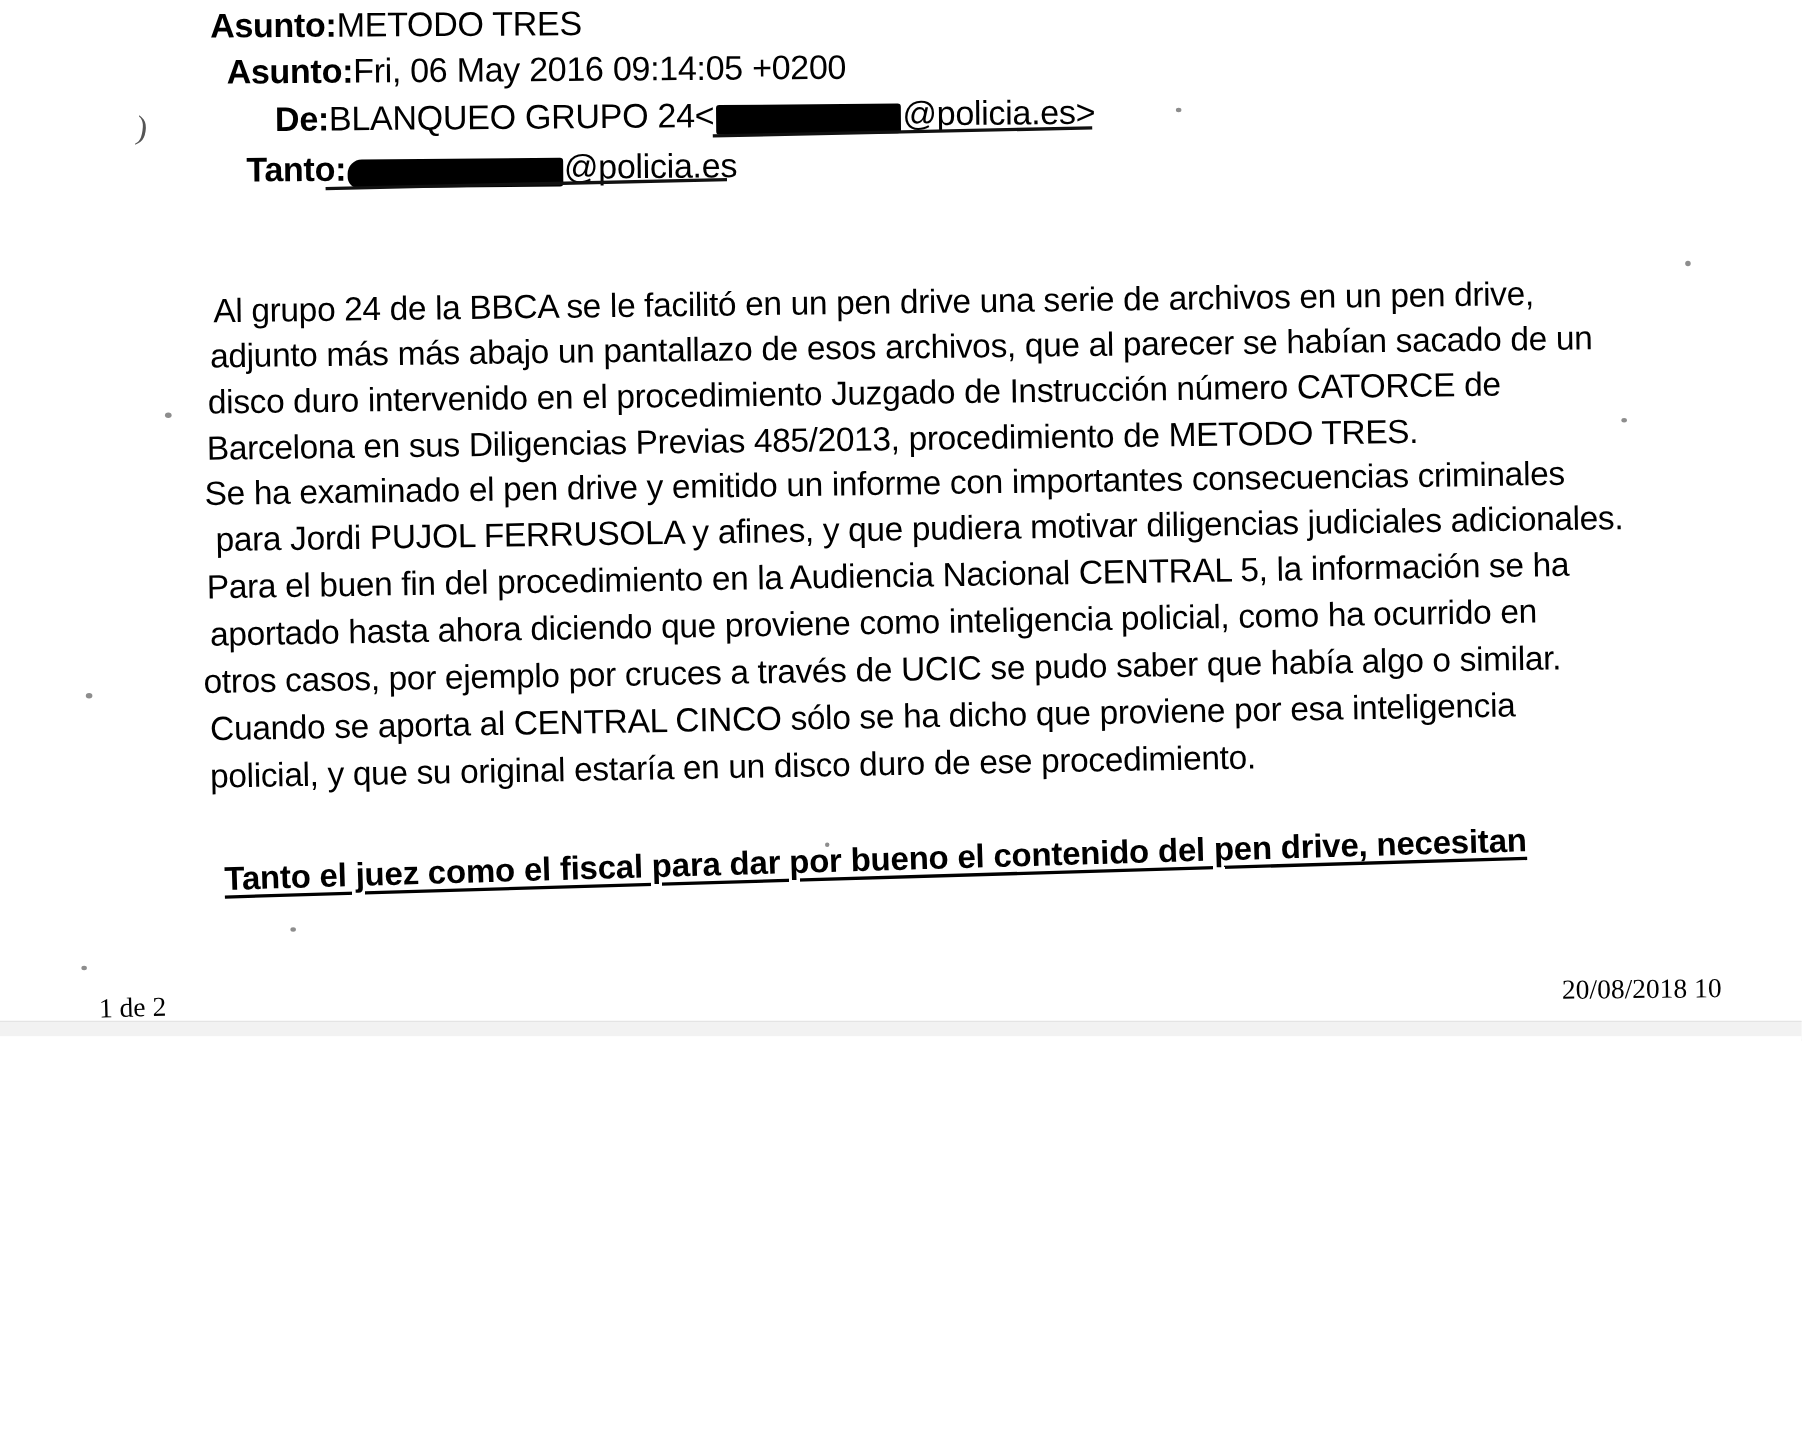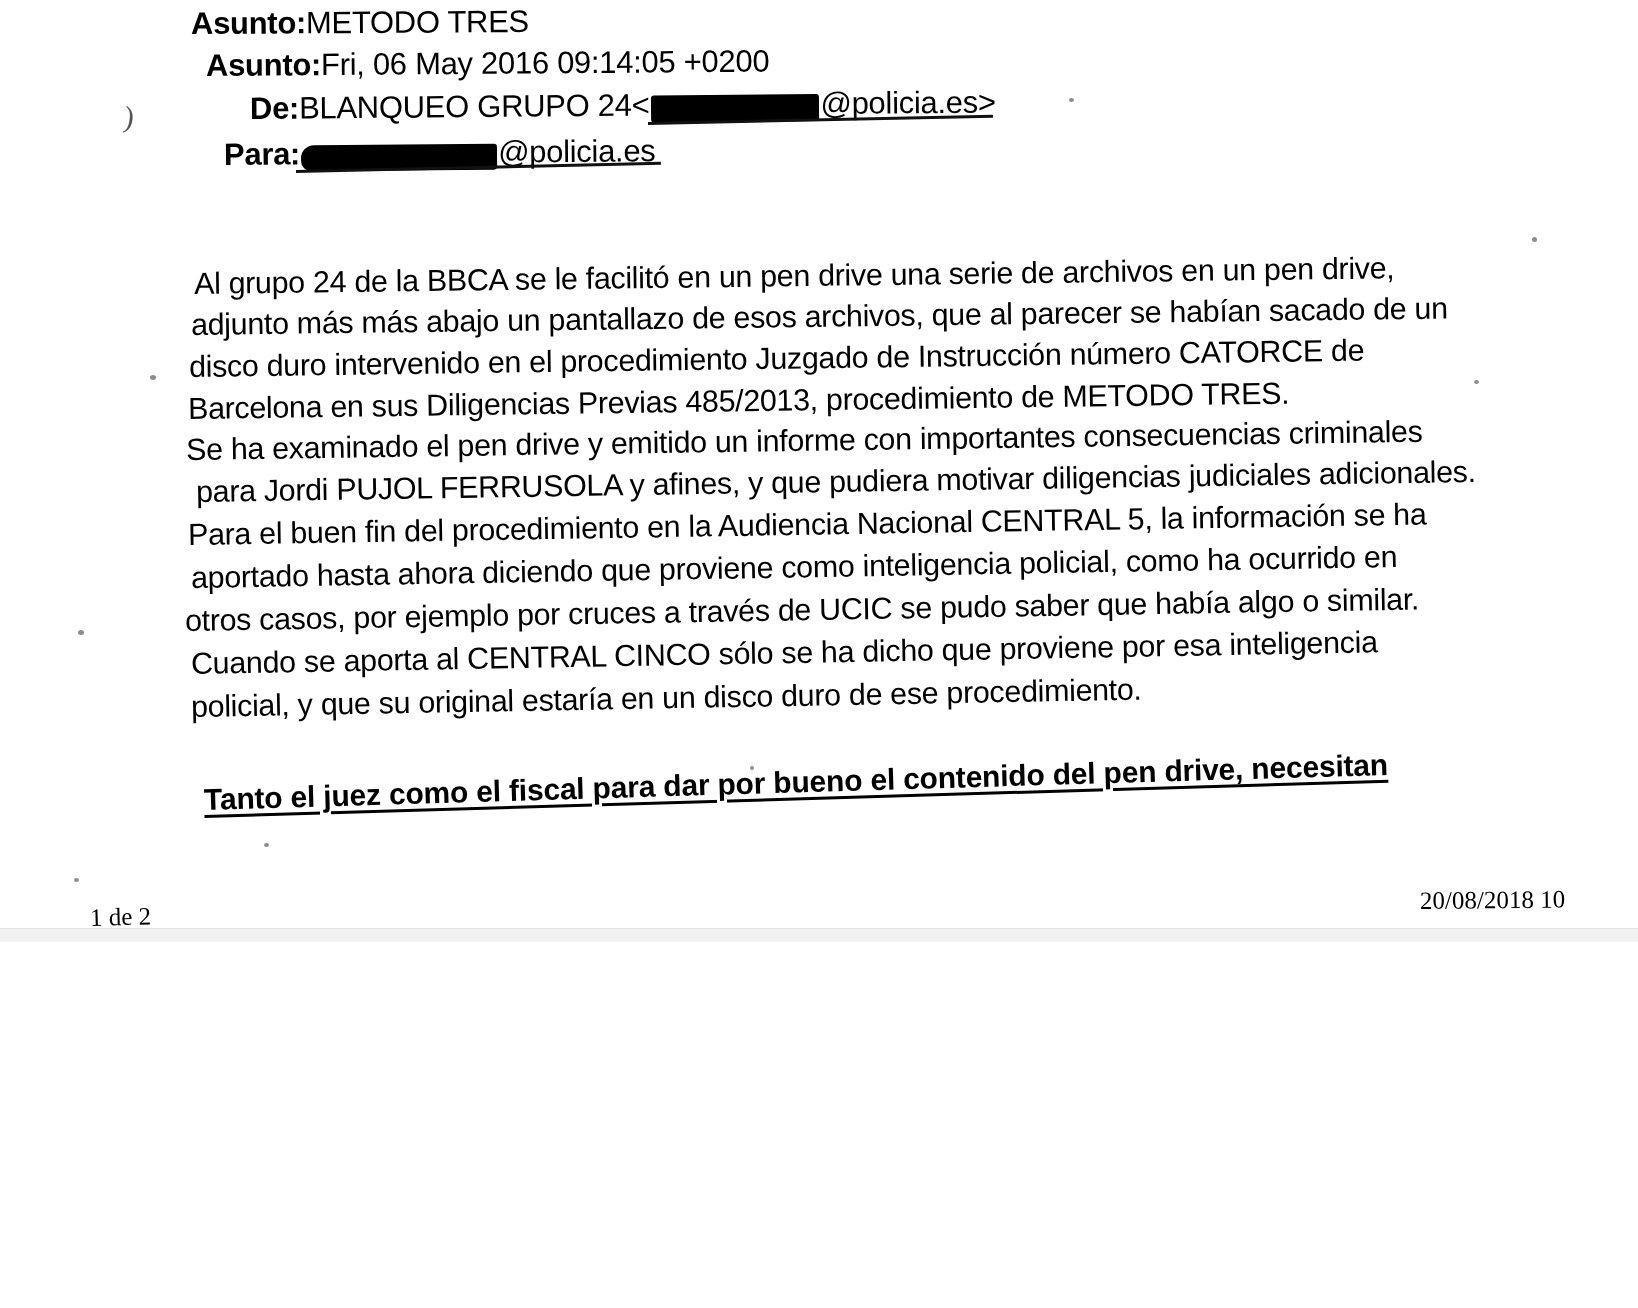--- a/index.html
+++ b/index.html
@@ -153,21 +153,21 @@
 
     <div class="hdr-row" id="hdr-fecha">
       <span class="lbl">Asunto:</span><span class="val">Fri, 06 May 2016 09:14:05 +0200</span>
     </div>
 
     <div class="hdr-row" id="hdr-de">
       <span class="lbl">De:</span><span class="val">BLANQUEO GRUPO 24</span><span class="val">&lt;</span><span class="redact" id="redact-de"></span><span class="val">@policia.es</span><span class="val">&gt;</span>
     </div>
 
     <div class="hdr-row" id="hdr-para">
-      <span class="lbl">Para:</span><span class="redact" id="redact-para"></span><span class="val">@policia.es</span>
+      <span class="lbl">Tanto:</span><span class="redact" id="redact-para"></span><span class="val">@policia.es</span>
     </div>
   </div>
 
   <div class="addr-underline" id="ul-de"></div>
   <div class="addr-underline" id="ul-para"></div>
 
   <div>
     <div class="body-line" style="left:166px; top:268px; transform:rotate(-0.75deg);">Al grupo 24 de la BBCA se le facilitó en un pen drive una serie de archivos en un pen drive,</div>
     <div class="body-line" style="left:163px; top:309px; transform:rotate(-0.75deg);">adjunto más más abajo un pantallazo de esos archivos, que al parecer se habían sacado de un</div>
     <div class="body-line" style="left:161px; top:351px; transform:rotate(-0.8deg);">disco duro intervenido en el procedimiento Juzgado de Instrucción número CATORCE de</div>

